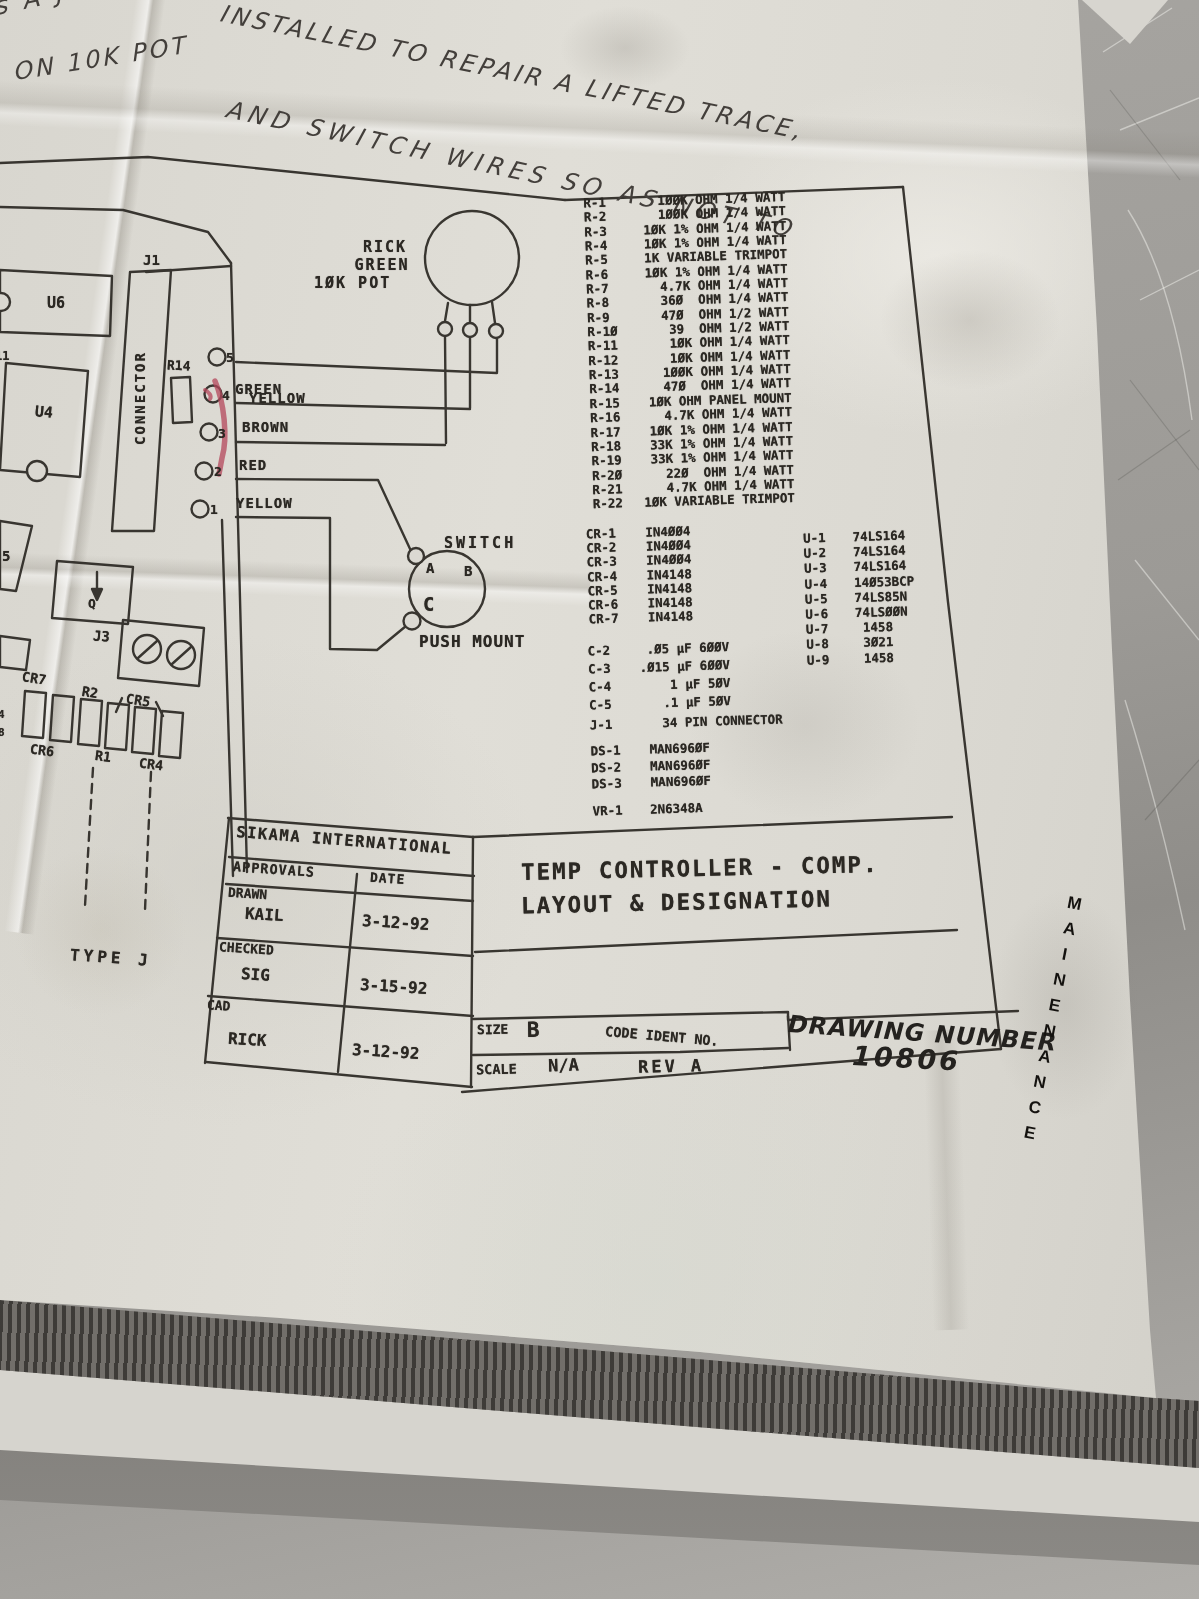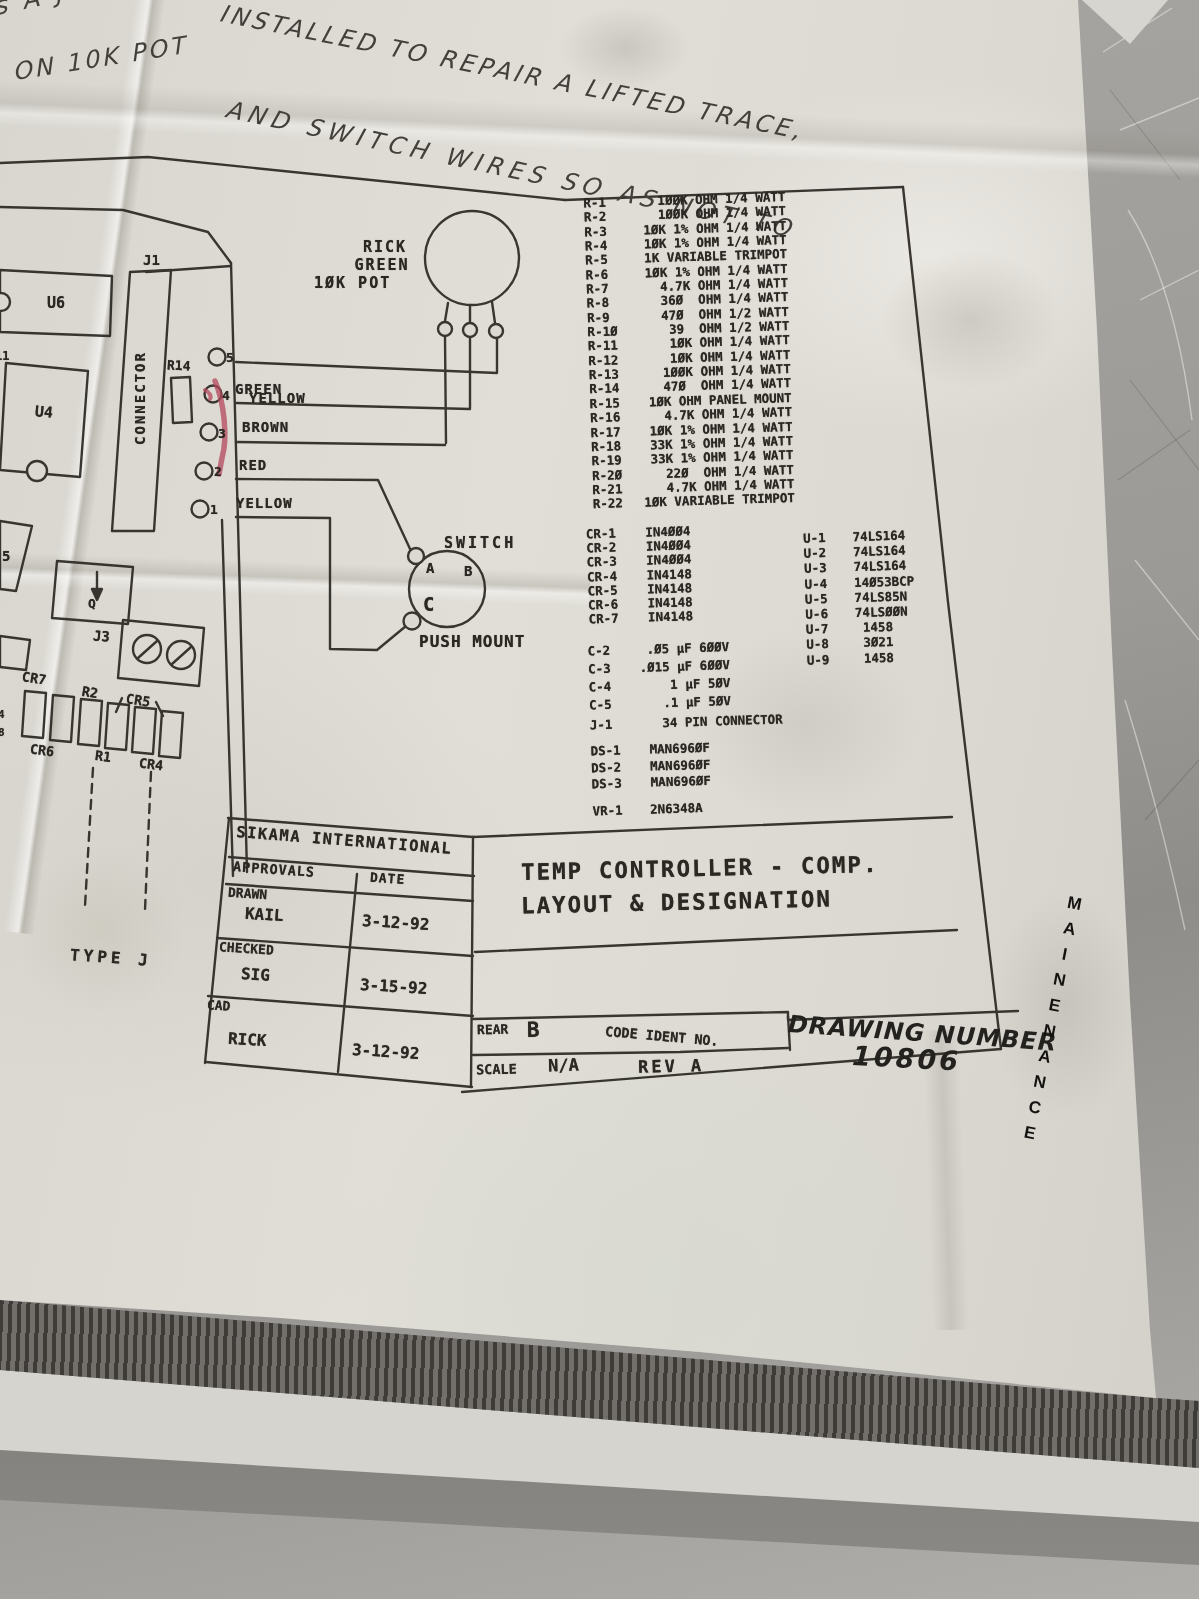--- a/index.html
+++ b/index.html
@@ -300,21 +300,21 @@
       <div class="mono" style="left: 362px; top: 913px; font-size: 16px; transform: rotate(3.5deg);">3-12-92</div>
       <div class="mono" style="left: 219px; top: 941px; font-size: 13px; transform: rotate(3.5deg);">CHECKED</div>
       <div class="mono" style="left: 241px; top: 965px; font-size: 16px; transform: rotate(3.5deg);">SIG</div>
       <div class="mono" style="left: 360px; top: 977px; font-size: 16px; transform: rotate(3.5deg);">3-15-92</div>
       <div class="mono" style="left: 207px; top: 998px; font-size: 13px; transform: rotate(3.5deg);">CAD</div>
       <div class="mono" style="left: 228px; top: 1030px; font-size: 16px; transform: rotate(3.5deg);">RICK</div>
       <div class="mono" style="left: 352px; top: 1042px; font-size: 16px; transform: rotate(3.5deg);">3-12-92</div>
     </div>
   <div class="mono" style="left:521px;top:855px;font-size:22.5px;letter-spacing:2px;transform:rotate(-1.3deg);">TEMP CONTROLLER - COMP.</div>
   <div class="mono" style="left:521px;top:889px;font-size:22.5px;letter-spacing:2px;transform:rotate(-1.3deg);">LAYOUT &amp; DESIGNATION</div>
-  <div class="mono" style="left:477px;top:1022px;font-size:13px;transform:rotate(-1deg);">REAR</div>
+  <div class="mono" style="left:477px;top:1022px;font-size:13px;transform:rotate(-1deg);">SIZE</div>
   <div class="mono" style="left:527px;top:1018px;font-size:21px;transform:rotate(-1deg);">B</div>
   <div class="mono" style="left:606px;top:1023px;font-size:13.5px;transform:rotate(5deg);transform-origin:left top;">CODE IDENT NO.</div>
   <div class="hand" style="left:789px;top:1010px;font-size:24px;font-weight:600;letter-spacing:1px;color:#24221f;transform:rotate(4deg);">DRAWING NUMBER</div>
   <div class="hand" style="left:853px;top:1040px;font-size:27px;font-weight:600;letter-spacing:3px;color:#24221f;transform:rotate(3deg);">10806</div>
   <div class="mono" style="left:476px;top:1061px;font-size:13.5px;transform:rotate(-1.5deg);">SCALE</div>
   <div class="mono" style="left:548px;top:1055px;font-size:17px;transform:rotate(-1.5deg);">N/A</div>
   <div class="mono" style="left:638px;top:1056px;font-size:17px;letter-spacing:3px;transform:rotate(-1.5deg);">REV A</div>
 
   <div id="stamp">MAINENANCE</div>
 

